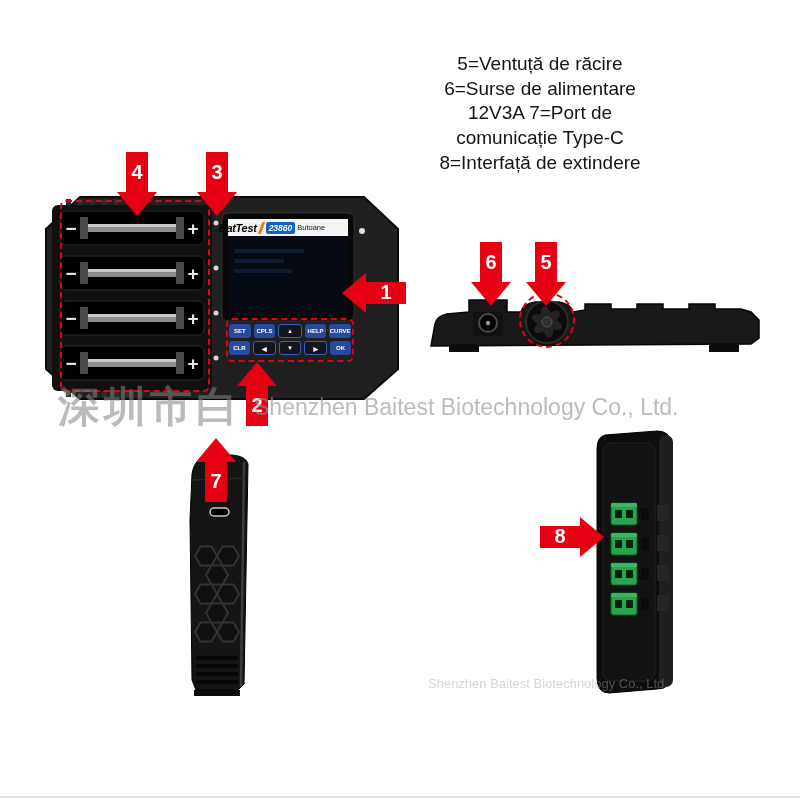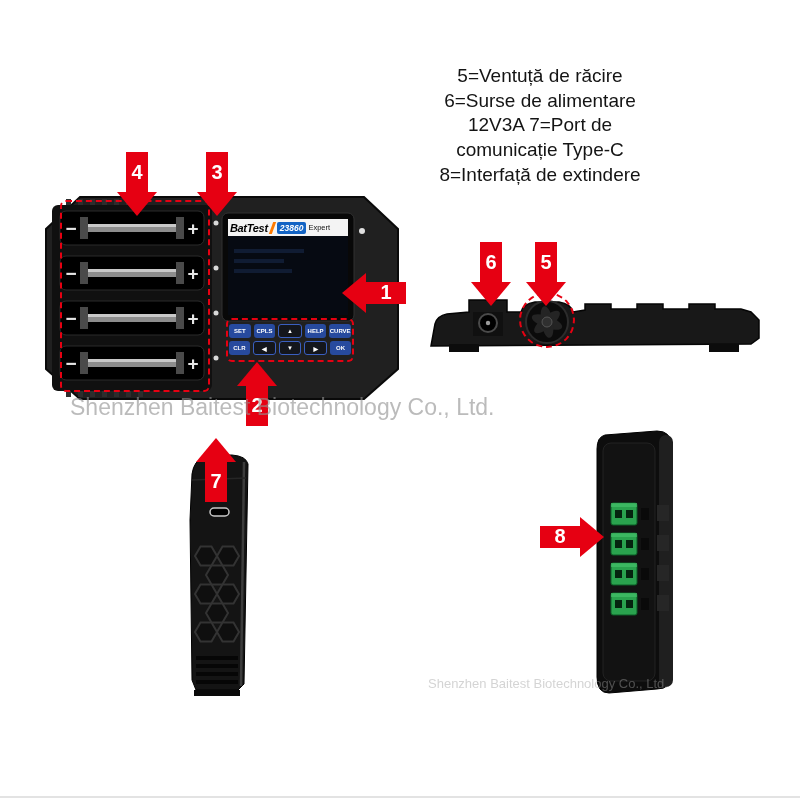--- a/index.html
+++ b/index.html
@@ -8,21 +8,21 @@
     --green:#2aa24e;
   }
   *{box-sizing:border-box;margin:0;padding:0;}
   body{background:#fff;font-family:"Liberation Sans",sans-serif;}
   .stage{position:relative;width:800px;height:800px;background:#ffffff;overflow:hidden;}
   .stage svg text{font-family:"Liberation Sans",sans-serif;}
 
   
   .anno{position:absolute;color:#141414;text-align:center;white-space:pre-line;z-index:5;}
   .anno-left{left:95px;top:12px;width:240px;font-size:18.5px;line-height:1.32;}
-  .anno-right{left:385px;top:64px;width:310px;font-size:19px;line-height:1.30;}
+  .anno-right{left:385px;top:52px;width:310px;font-size:19px;line-height:1.30;}
 
   
   .dev{position:absolute;z-index:10;}
   #front-svg{left:42px;top:193px;}
   #side-svg{left:425px;top:280px;}
   #profile-svg{left:180px;top:450px;}
   #rear-svg{left:585px;top:425px;}
 
   
   .dash{position:absolute;border:2px dashed var(--arrow-red);z-index:20;pointer-events:none;}
@@ -55,21 +55,21 @@
   #callout-4{left:117px;top:152px;}
   #callout-3{left:197px;top:152px;}
   #callout-1{left:342px;top:273px;}
   #callout-2{left:237px;top:362px;}
   #callout-6{left:471px;top:242px;}
   #callout-5{left:526px;top:242px;}
   #callout-7{left:196px;top:438px;}
   #callout-8{left:540px;top:517px;}
 
   
-  .logo-strip{position:absolute;left:220px;top:219px;width:120px;height:17px;display:flex;align-items:center;justify-content:center;gap:2px;z-index:15;}
+  .logo-strip{position:absolute;left:212px;top:219px;width:120px;height:17px;display:flex;align-items:center;justify-content:center;gap:2px;z-index:15;}
   .logo-brand{font-size:11px;font-weight:800;font-style:italic;color:#000;letter-spacing:-0.3px;}
   .logo-slash{width:3px;height:12px;background:#ff7a00;transform:skewX(-20deg);margin:0 1px;}
   .logo-model{background:#1263c4;color:#fff;font-size:8.5px;font-weight:700;font-style:italic;padding:0px 3px;border-radius:2px;line-height:12px;}
   .logo-edition{font-size:7.5px;color:#111;}
 
   
   .keypad{position:absolute;left:229px;top:324px;width:122px;z-index:15;display:flex;flex-direction:column;gap:3px;}
   .key-row{display:flex;gap:3px;height:14px;}
   .key{flex:1;background:var(--btn-blue);border-radius:3px;color:#fff;font-size:6px;font-weight:bold;display:flex;align-items:center;justify-content:center;overflow:hidden;}
   .key-dark{background:#14161c;border:1px solid #3a5fc0;}
@@ -166,21 +166,21 @@
       <rect x="192" y="66" width="50" height="4" fill="#101c33"></rect>
       <rect x="192" y="76" width="58" height="4" fill="#101c33"></rect>
     </g>
     <circle cx="320" cy="38" r="3" fill="#e0e0e0"></circle>
   </svg>
 
   <div class="logo-strip">
     <span class="logo-brand">BatTest</span>
     <span class="logo-slash"></span>
     <span class="logo-model">23860</span>
-    <span class="logo-edition">Expert</span>
+    <span class="logo-edition">Butoane</span>
   </div>
 
   <div class="keypad">
     <div class="key-row">
       <div class="key">SET</div>
       <div class="key">CPLS</div>
       <div class="key key-dark">▲</div>
       <div class="key">HELP</div>
       <div class="key">CURVE</div>
     </div>
@@ -314,18 +314,19 @@
     <div class="head"></div>
     <span class="num">7</span>
   </div>
   <div class="callout cright" id="callout-8">
     <div class="shaft"></div>
     <div class="head"></div>
     <span class="num">8</span>
   </div>
 
   <div class="wm">
+    <span class="wm-cn">深圳市白</span>
     <span class="wm-en">Shenzhen Baitest Biotechnology Co., Ltd.</span>
   </div>
   <div class="wm-footer">Shenzhen Baitest Biotechnology Co., Ltd.</div>
 
   <div class="bottom-rule"></div>
 </div>
 
 </body></html>

